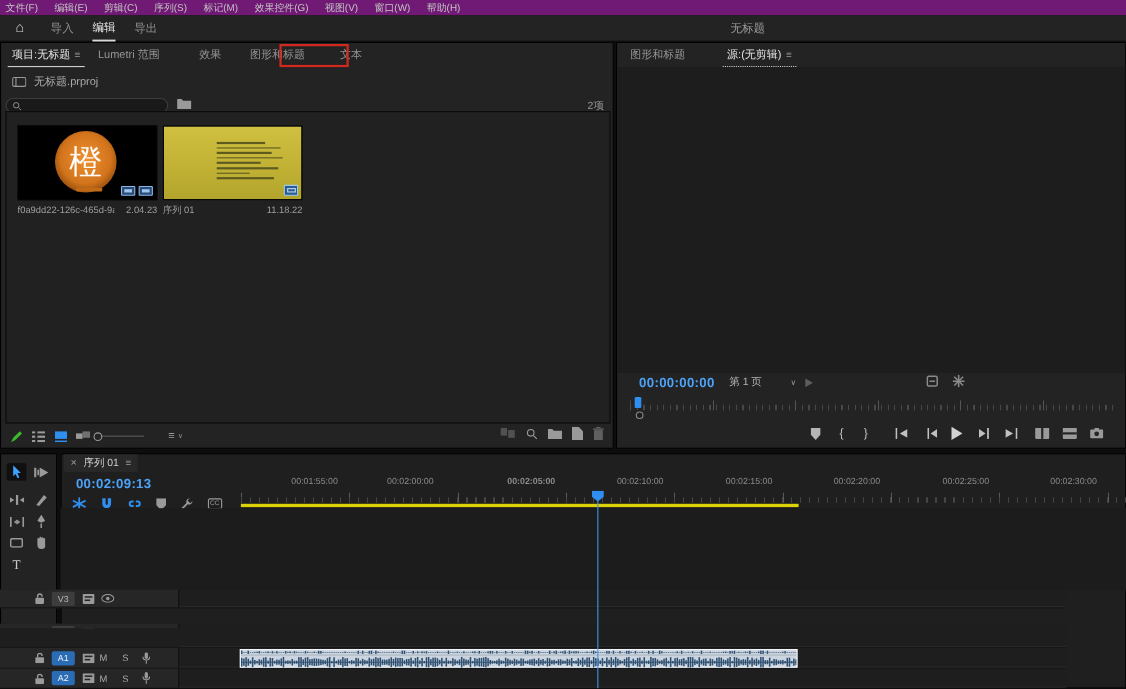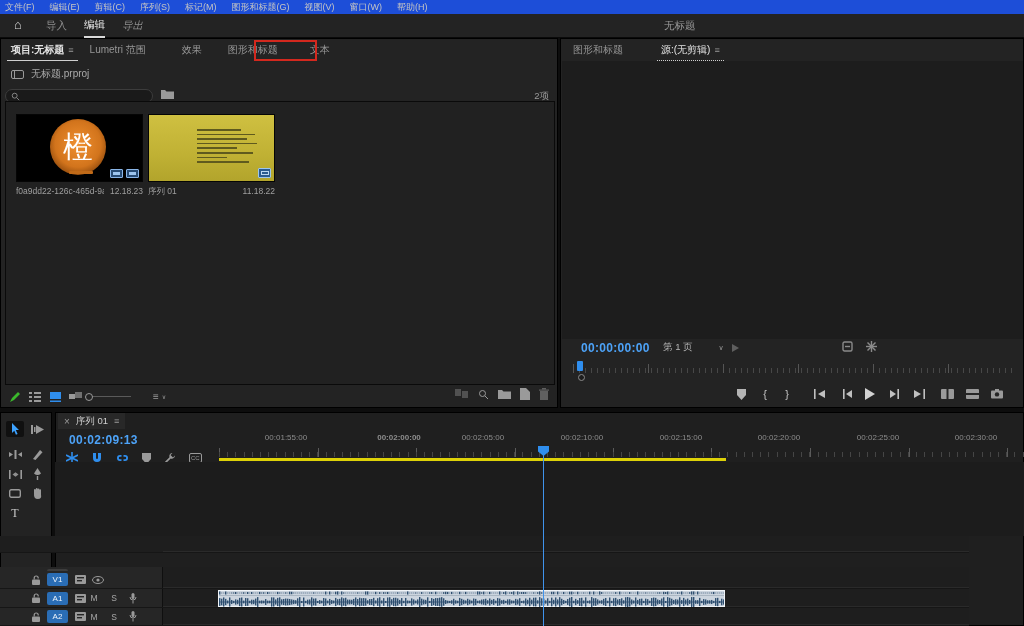--- a/index.html
+++ b/index.html
@@ -7,37 +7,37 @@
     --clip-blue:#84abdc; --target-blue:#2a6db5; --annotation-red:#d3281e; --writable-green:#3bb82c;
   }
   *{margin:0;padding:0;box-sizing:border-box;font-family:"Liberation Sans","DejaVu Sans",sans-serif;}
   html,body{background:#0d0d0d;}
   .screen{position:relative;width:1024px;height:626px;background:#0d0d0d;overflow:hidden;color:#c8c8c8;}
   .abs{position:absolute;}
   .ic{display:inline-flex;align-items:center;justify-content:center;}
   svg{display:block;}
 
   
-  .menubar{left:0;top:0;width:1024px;height:14px;background:#1d4ed8;display:flex;align-items:center;gap:15px;padding-left:5px;font-size:9px;color:#c4c4c4;}
+  .menubar{left:0;top:0;width:1024px;height:14px;background:#701a75;display:flex;align-items:center;gap:15px;padding-left:5px;font-size:9px;color:#c4c4c4;}
   .menubar span{cursor:default;}
 
   
   .header{left:0;top:14px;width:1024px;height:24px;background:#232323;border-bottom:1px solid #0a0a0a;}
   .home{left:14px;top:3px;font-size:13px;color:#d8d8d8;}
   .hnav{top:0;height:24px;display:flex;align-items:center;font-size:10.5px;color:#8e8e8e;}
   .hnav.active{color:#e8e8e8;border-bottom:2px solid #d8d8d8;}
   .htitle{left:664px;top:5px;font-size:10.5px;color:#9b9b9b;}
 
   
   .panel{background:#232323;border:1px solid #000;}
   .lpanel{left:0;top:38px;width:558px;height:370px;}
   .rpanel{left:560px;top:38px;width:464px;height:370px;}
   .tabrow{position:absolute;left:0;top:0;width:100%;height:22px;display:flex;align-items:center;font-size:10px;color:#969696;}
   .tab{padding:0 4px;height:22px;display:flex;align-items:center;gap:4px;}
-  .tab.active{color:#e4e4e4;border-bottom:1px solid #cfcfcf;font-weight:bold;}
+  .tab.active{color:#e4e4e4;border-bottom:1px solid #cfcfcf;}
   .tab.active-dot{color:#e4e4e4;border-bottom:1px dotted #cfcfcf;}
   .hamb{font-size:9px;color:#9a9a9a;}
 
   
   .filerow{left:10px;top:28px;display:flex;align-items:center;gap:7px;font-size:10px;color:#ababab;}
   .searchbox{left:4px;top:50px;width:148px;height:14px;background:#1a1a1a;border:1px solid #3c3c3c;border-radius:8px;display:flex;align-items:center;padding-left:5px;gap:4px;}
   .searchbox input{background:transparent;border:none;outline:none;color:#ccc;font-size:9px;width:120px;}
   .folderbtn{left:160px;top:50px;}
   .countlbl{right:8px;top:51px;font-size:9.5px;color:#9a9a9a;}
   .bincontent{left:4px;top:62px;width:550px;height:284px;background:#212121;border:1px solid #0a0a0a;}
@@ -128,31 +128,31 @@
 <body>
 
 <div class="screen">
 
   <div class="abs menubar">
     <span>文件(F)</span>
     <span>编辑(E)</span>
     <span>剪辑(C)</span>
     <span>序列(S)</span>
     <span>标记(M)</span>
-    <span>图形和标题(G)</span>
+    <span>效果控件(G)</span>
     <span>视图(V)</span>
     <span>窗口(W)</span>
     <span>帮助(H)</span>
   </div>
 
   <div class="abs header">
     <span class="abs home">⌂</span>
     <span class="abs hnav" style="left:46px;">导入</span>
     <span class="abs hnav active" style="left:84px;">编辑</span>
-    <span class="abs hnav" style="left:122px;font-style:italic;">导出</span>
+    <span class="abs hnav" style="left:122px;">导出</span>
     <span class="abs htitle">无标题</span>
   </div>
 
   <div class="abs panel lpanel">
     <div class="tabrow">
       <div class="tab active" style="margin-left:6px;">
         <span>项目:无标题</span>
         <span class="hamb">≡</span>
       </div>
       <div class="tab" style="margin-left:8px;">
@@ -207,21 +207,21 @@
           <span class="avbadge">
               <i></i>
             </span>
           <span class="avbadge">
               <i></i>
             </span>
         </div>
       </div>
       <div class="thumblabel" style="left:10px;">
         <span class="nm">f0a9dd22-126c-465d-9a72..</span>
-        <span>12.18.23</span>
+        <span>2.04.23</span>
       </div>
 
       <div class="thumb t2">
         <div class="seqlines">
             <div></div>
             <div></div>
             <div></div>
             <div></div>
             <div></div>
             <div></div>
@@ -512,35 +512,57 @@
       <span class="ic">
         <svg width="12" height="12" viewBox="0 0 12 12">
             <path d="M8.5 1 a3.2 3.2 0 0 0 -3 4.3 L1 9.8 L2.2 11 L6.7 6.5 A3.2 3.2 0 0 0 11 3.5 L9 5.5 L6.5 3 Z" fill="#9a9a9a"></path>
           </svg>
       </span>
       <span class="ccbox">CC</span>
     </div>
 
     <div class="abs ruler-labels">
       <span style="left:67px;">00:01:55:00</span>
-      <span style="left:180px;font-weight:bold;">00:02:00:00</span>
-      <span style="left:264px;">00:02:05:00</span>
+      <span style="left:154px;">00:02:00:00</span>
+      <span style="left:264px;font-weight:bold;">00:02:05:00</span>
       <span style="left:363px;">00:02:10:00</span>
       <span style="left:462px;">00:02:15:00</span>
       <span style="left:560px;">00:02:20:00</span>
       <span style="left:659px;">00:02:25:00</span>
       <span style="left:757px;">00:02:30:00</span>
     </div>
     <div class="abs ruler-ticks"></div>
     <div class="abs workarea"></div>
   </div>
 
   <div class="abs gap-noise"></div>
 
   <div class="trackzone" style="top:536px;height:17px;">
+    <div class="thead">
+      <span class="lockic ic">
+          <svg width="9" height="10" viewBox="0 0 9 10">
+            <rect y="4.5" width="8" height="5.5" rx="1" fill="#9a9a9a"></rect>
+            <path d="M2.2 4.5 V3 a2 2 0 0 1 4 0 v.4" fill="none" stroke="#9a9a9a" stroke-width="1.2"></path>
+          </svg>
+        </span>
+      <span class="tname">V3</span>
+      <span class="syncic ic">
+          <svg width="11" height="9" viewBox="0 0 11 9">
+            <rect width="11" height="9" rx="1" fill="#9a9a9a"></rect>
+            <rect x="2" y="2" width="7" height="1.4" fill="#262626"></rect>
+            <rect x="2" y="5" width="5" height="1.4" fill="#262626"></rect>
+          </svg>
+        </span>
+      <span class="eyeic ic">
+          <svg width="12" height="8" viewBox="0 0 12 8">
+            <ellipse cx="6" cy="4" rx="5.5" ry="3.5" fill="none" stroke="#9a9a9a"></ellipse>
+            <circle cx="6" cy="4" r="1.6" fill="#9a9a9a"></circle>
+          </svg>
+        </span>
+    </div>
     <div class="tbody"></div>
   </div>
 
   <div class="trackzone" style="top:567px;height:18px;text-align:right;">
     <div class="thead">
       <span class="lockic ic">
           <svg width="9" height="10" viewBox="0 0 9 10">
             <rect y="4.5" width="8" height="5.5" rx="1" fill="#9a9a9a"></rect>
             <path d="M2.2 4.5 V3 a2 2 0 0 1 4 0 v.4" fill="none" stroke="#9a9a9a" stroke-width="1.2"></path>
           </svg>
@@ -557,42 +579,20 @@
           <svg width="12" height="8" viewBox="0 0 12 8">
             <ellipse cx="6" cy="4" rx="5.5" ry="3.5" fill="none" stroke="#9a9a9a"></ellipse>
             <circle cx="6" cy="4" r="1.6" fill="#9a9a9a"></circle>
           </svg>
         </span>
     </div>
     <div class="tbody"></div>
   </div>
 
   <div class="trackzone" style="top:571px;height:18px;">
-    <div class="thead">
-      <span class="lockic ic">
-          <svg width="9" height="10" viewBox="0 0 9 10">
-            <rect y="4.5" width="8" height="5.5" rx="1" fill="#9a9a9a"></rect>
-            <path d="M2.2 4.5 V3 a2 2 0 0 1 4 0 v.4" fill="none" stroke="#9a9a9a" stroke-width="1.2"></path>
-          </svg>
-        </span>
-      <span class="tname on">V1</span>
-      <span class="syncic ic">
-          <svg width="11" height="9" viewBox="0 0 11 9">
-            <rect width="11" height="9" rx="1" fill="#9a9a9a"></rect>
-            <rect x="2" y="2" width="7" height="1.4" fill="#262626"></rect>
-            <rect x="2" y="5" width="5" height="1.4" fill="#262626"></rect>
-          </svg>
-        </span>
-      <span class="eyeic ic">
-          <svg width="12" height="8" viewBox="0 0 12 8">
-            <ellipse cx="6" cy="4" rx="5.5" ry="3.5" fill="none" stroke="#9a9a9a"></ellipse>
-            <circle cx="6" cy="4" r="1.6" fill="#9a9a9a"></circle>
-          </svg>
-        </span>
-    </div>
     <div class="tbody"></div>
   </div>
 
   <div class="trackzone" style="top:589px;height:19px;">
     <div class="thead">
       <span class="lockic ic">
           <svg width="9" height="10" viewBox="0 0 9 10">
             <rect y="4.5" width="8" height="5.5" rx="1" fill="#9a9a9a"></rect>
             <path d="M2.2 4.5 V3 a2 2 0 0 1 4 0 v.4" fill="none" stroke="#9a9a9a" stroke-width="1.2"></path>
           </svg>

